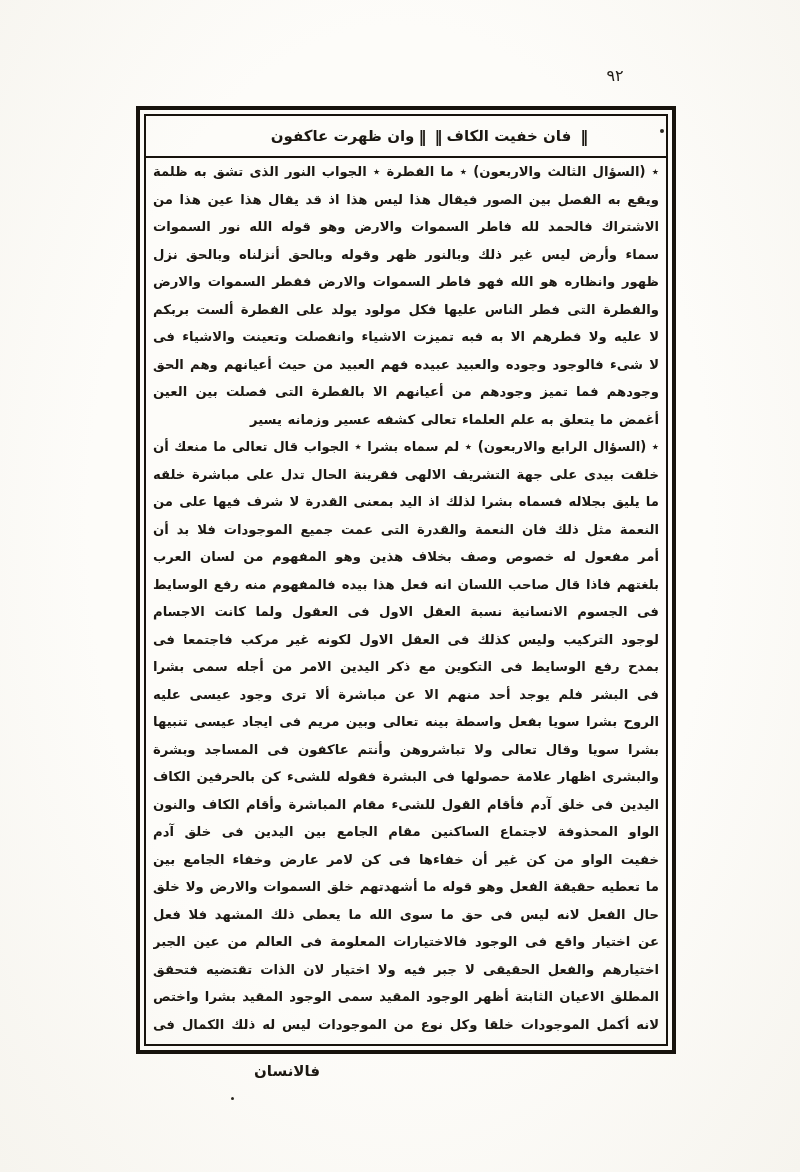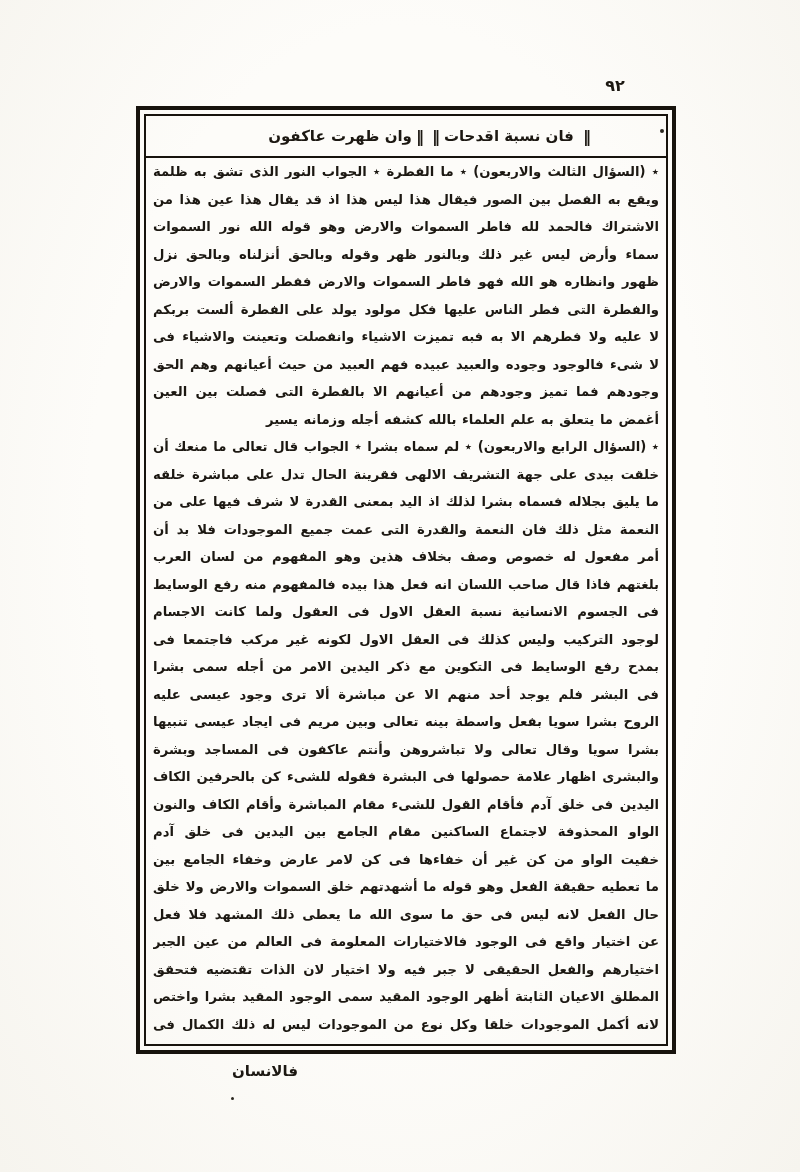--- a/index.html
+++ b/index.html
@@ -10,23 +10,23 @@
   }
   .scan {
     position: relative;
     width: 800px; height: 1172px;
     background: radial-gradient(ellipse at 50% 45%, #fdfcf9 55%, #f6f4ee 100%);
     color: #1c1812;
     overflow: hidden;
   }
   .page-number {
     position: absolute;
-    top: 76px; left: 592px; width: 46px;
+    top: 66px; left: 592px; width: 46px;
     text-align: center;
-    font-size: 16px; font-weight: bold;
+    font-size: 16px; font-weight: normal;
     letter-spacing: 1px;
   }
   .frame-outer {
     position: absolute;
     left: 136px; top: 106px;
     width: 540px; height: 948px;
     border: 4px solid #17130d;
     box-sizing: border-box;
     background: transparent;
   }
@@ -74,21 +74,21 @@
     word-spacing: 1px;
   }
   .text-line.short {
     text-align: right;
     text-align-last: right;
   }
   .catchword {
     position: absolute;
     left: 210px; top: 1062px;
     width: 110px;
-    text-align: center;
+    text-align: right;
     font-size: 15px;
     font-weight: bold;
     direction: rtl;
   }
   .speck {
     position: absolute;
     background: #2b2720;
     border-radius: 50%;
   }
   .speck-a { left: 660px; top: 129px; width: 4px; height: 4px; }
@@ -101,37 +101,37 @@
 
   <div class="page-number">٩٢</div>
 
   <div class="speck speck-a"></div>
 
   <div class="frame-outer">
     <div class="frame-inner">
 
       <div class="header-band">
         <span class="divider">‖</span>
-        <span>فان نسبة اقدحات</span>
+        <span>فان خفيت الكاف</span>
         <span class="divider mid">‖</span>
         <span class="divider mid">‖</span>
         <span>وان ظهرت عاكفون</span>
       </div>
 
       <div class="text-area">
           <div class="text-line" dir="rtl">٭ (السؤال الثالث والاربعون) ٭ ما الفطرة ٭ الجواب النور الذى تشق به ظلمة الامكان</div>
           <div class="text-line" dir="rtl">ويقع به الفصل بين الصور فيقال هذا ليس هذا اذ قد يقال هذا عين هذا من حيث ما يقع به</div>
           <div class="text-line" dir="rtl">الاشتراك فالحمد لله فاطر السموات والارض وهو قوله الله نور السموات والارض والعالم كله</div>
           <div class="text-line" dir="rtl">سماء وأرض ليس غير ذلك وبالنور ظهر وقوله وبالحق أنزلناه وبالحق نزل والله منظورها فهو نورها</div>
           <div class="text-line" dir="rtl">ظهور وانظاره هو الله فهو فاطر السموات والارض ففطر السموات والارض به فهو فاطرهما</div>
           <div class="text-line" dir="rtl">والفطرة التى فطر الناس عليها فكل مولود يولد على الفطرة ألست بربكم قالوا بلى فما فطرهم</div>
           <div class="text-line" dir="rtl">لا عليه ولا فطرهم الا به فبه تميزت الاشياء وانفصلت وتعينت والاشياء فى ظهورها الالهى</div>
           <div class="text-line" dir="rtl">لا شىء فالوجود وجوده والعبيد عبيده فهم العبيد من حيث أعيانهم وهم الحق من حيث</div>
           <div class="text-line" dir="rtl">وجودهم فما تميز وجودهم من أعيانهم الا بالفطرة التى فصلت بين العين ووجودها وهو من</div>
-          <div class="text-line short" dir="rtl">أغمض ما يتعلق به علم العلماء بالله كشفه أجله وزمانه يسير</div>
+          <div class="text-line short" dir="rtl">أغمض ما يتعلق به علم العلماء تعالى كشفه عسير وزمانه يسير</div>
           <div class="text-line" dir="rtl">٭ (السؤال الرابع والاربعون) ٭ لم سماه بشرا ٭ الجواب قال تعالى ما منعك أن تسجد لما</div>
           <div class="text-line" dir="rtl">خلقت بيدى على جهة التشريف الالهى فقرينة الحال تدل على مباشرة خلقه بيده بحسب</div>
           <div class="text-line" dir="rtl">ما يليق بجلاله فسماه بشرا لذلك اذ اليد بمعنى القدرة لا شرف فيها على من شرف عليه واليد بمعنى</div>
           <div class="text-line" dir="rtl">النعمة مثل ذلك فان النعمة والقدرة التى عمت جميع الموجودات فلا بد أن يكون لقوله بيدى</div>
           <div class="text-line" dir="rtl">أمر مفعول له خصوص وصف بخلاف هذين وهو المفهوم من لسان العرب الذى نزل القرآن</div>
           <div class="text-line" dir="rtl">بلغتهم فاذا قال صاحب اللسان انه فعل هذا بيده فالمفهوم منه رفع الوسايط فكانت نسبة آدم</div>
           <div class="text-line" dir="rtl">فى الجسوم الانسانية نسبة العقل الاول فى العقول ولما كانت الاجسام مركبة طلبت اليدين</div>
           <div class="text-line" dir="rtl">لوجود التركيب وليس كذلك فى العقل الاول لكونه غير مركب فاجتمعا فى رفع الوسايط وليس</div>
           <div class="text-line" dir="rtl">بمدح رفع الوسايط فى التكوين مع ذكر اليدين الامر من أجله سمى بشرا وسرت هذه الحقيقة</div>
           <div class="text-line" dir="rtl">فى البشر فلم يوجد أحد منهم الا عن مباشرة ألا ترى وجود عيسى عليه السلام لما مثل لها</div>

